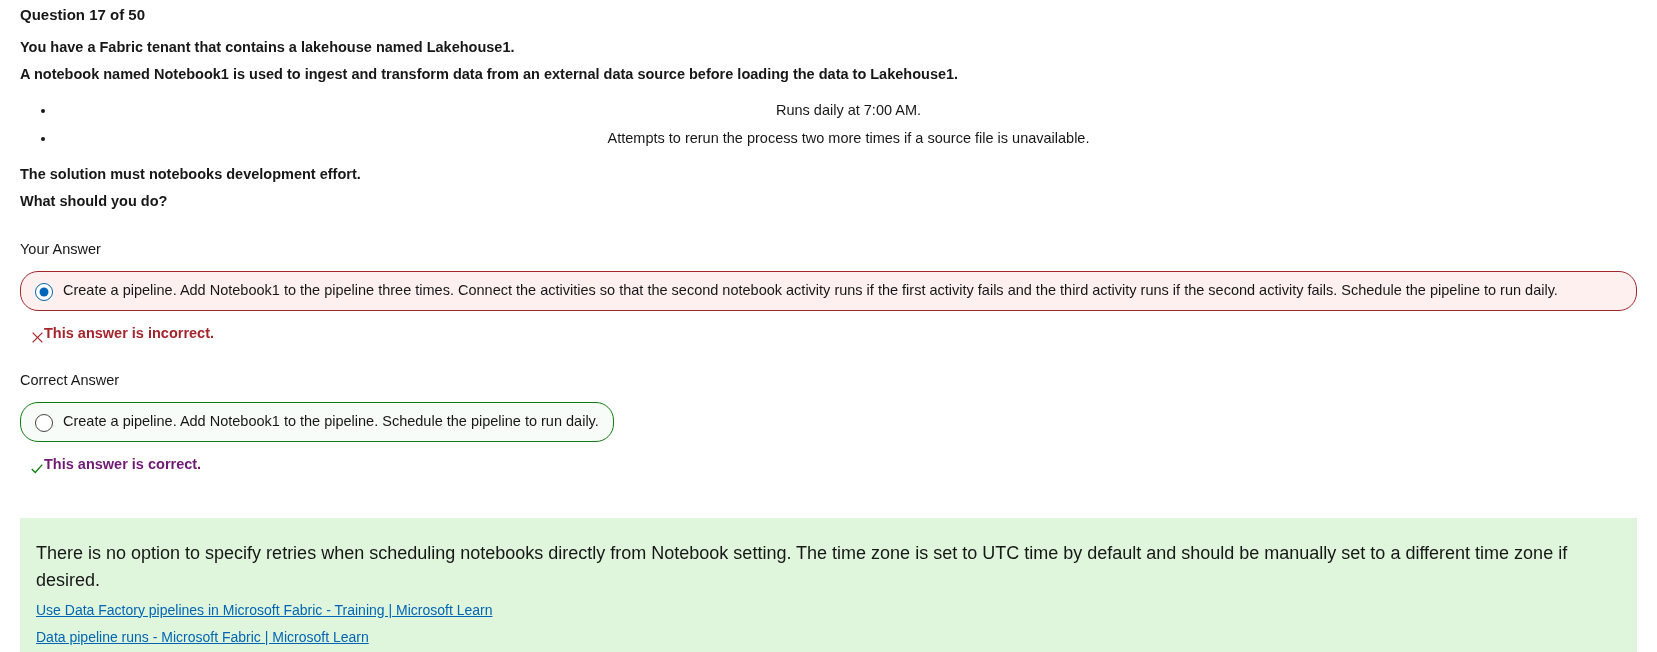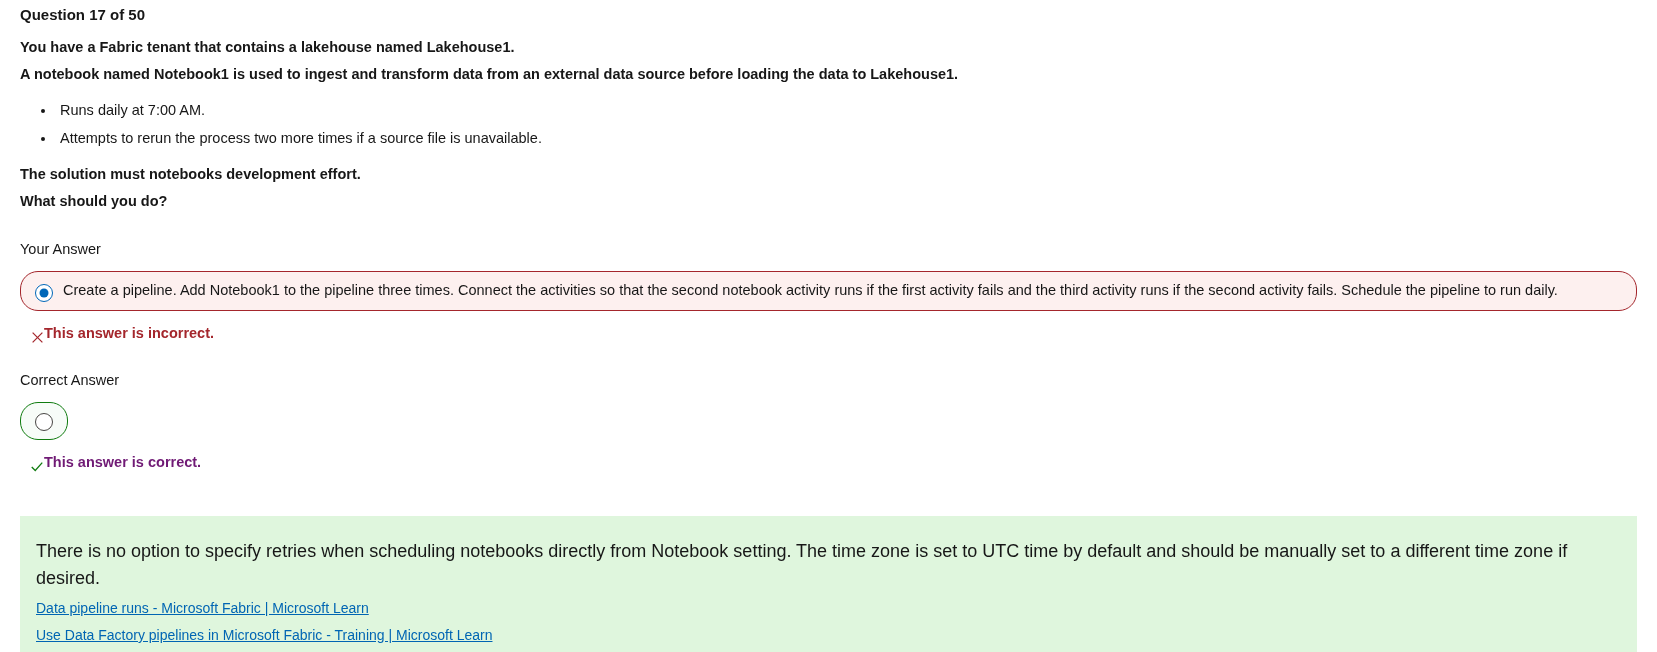--- a/index.html
+++ b/index.html
@@ -16,33 +16,34 @@
       font-size: 15px;
       margin-bottom: 10px;
     }
     .question-body p {
       margin-bottom: 6px;
       font-weight: bold;
     }
     .question-body ul {
       margin: 14px 0 14px 36px;
       list-style: disc;
+      text-align: center;
     }
     .question-body ul li {
       margin-bottom: 6px;
       padding-left: 4px;
     }
     .section-label {
       font-weight: 400;
       margin-top: 26px;
       margin-bottom: 10px;
     }
     .answer-box {
       display: flex;
-      align-items: flex-end;
+      align-items: center;
       gap: 10px;
       border-radius: 18px;
       padding: 8px 14px;
     }
     .answer-box.incorrect {
       background: #fdf0ef;
       border: 1px solid #a4262c;
     }
     .answer-box.correct {
       background: #f7fcf8;
@@ -137,31 +138,32 @@
       <line x1="14" y1="2" x2="2" y2="14"></line>
     </svg>
   </span>
   <span>This answer is incorrect.</span>
 </div>
 
 <div class="section-label">Correct Answer</div>
 
 <div class="answer-box correct">
   <span class="radio"></span>
+  <span>Create a pipeline. Add Notebook1 to the pipeline. Schedule the pipeline to run daily.</span>
 </div>
 
 <div class="feedback correct">
   <span class="feedback-icon">
     <svg viewBox="0 0 16 16" width="14" height="14" stroke="#107c10" stroke-width="1.5" fill="none">
       <polyline points="2,8 6,12 14,3"></polyline>
     </svg>
   </span>
   <span>This answer is correct.</span>
 </div>
 
 <div class="explanation-box">
   <p>There is no option to specify retries when scheduling notebooks directly from Notebook setting. The time zone is set to UTC time by default and should be manually set to a different time zone if desired.</p>
+  <a href="#">Use Data Factory pipelines in Microsoft Fabric - Training | Microsoft Learn</a>
   <a href="#">Data pipeline runs - Microsoft Fabric | Microsoft Learn</a>
-  <a href="#">Use Data Factory pipelines in Microsoft Fabric - Training | Microsoft Learn</a>
 </div>
 
 
 
 
 </body></html>

